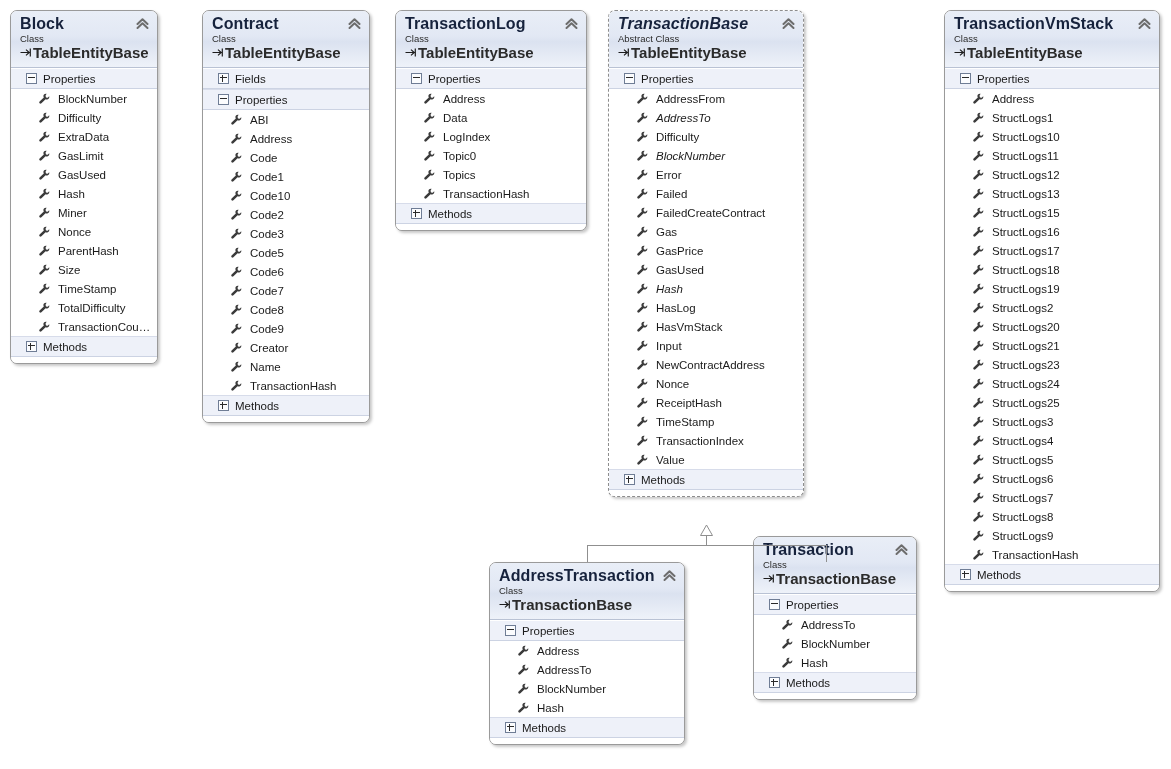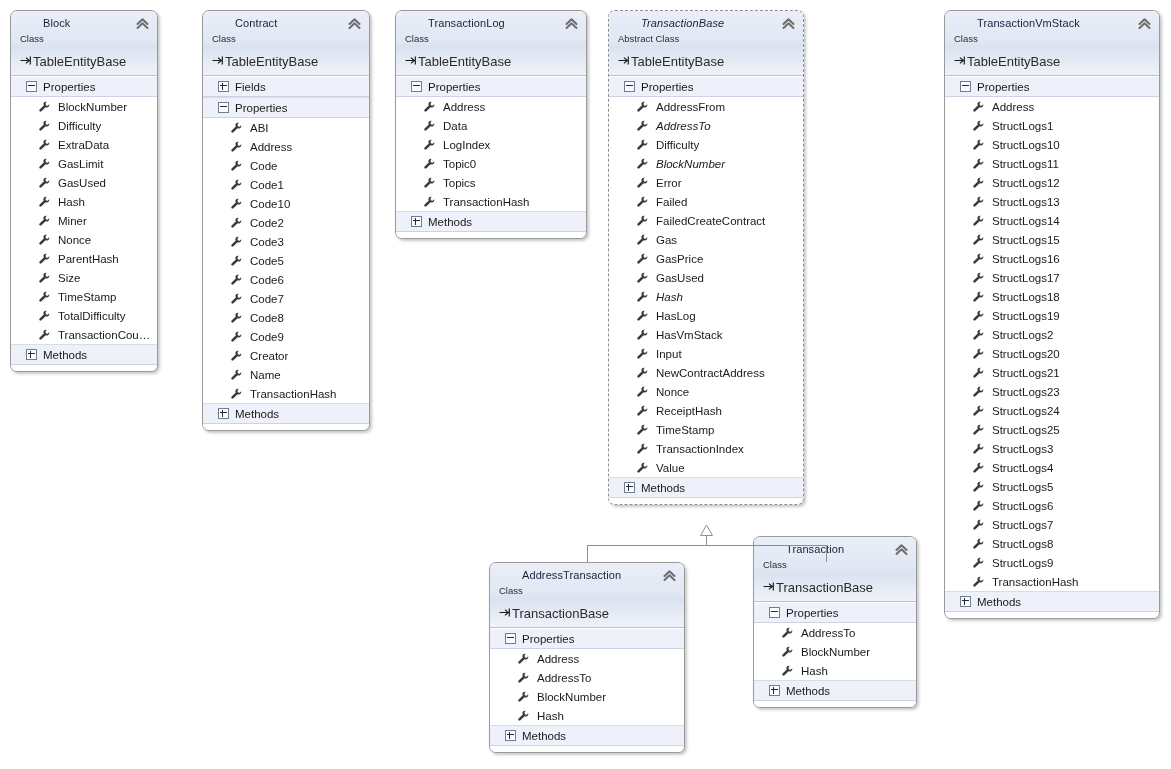--- a/index.html
+++ b/index.html
@@ -31,40 +31,40 @@
   }
 
   
   .cls-head {
     position: relative;
     padding: 5px 8px 6px 9px;
     background: linear-gradient(to bottom, #e9eef7 0%, #e2e8f4 45%, #dbe2f0 55%, #eef2f9 100%);
     border-bottom: 1px solid #b9c2d4;
   }
   .cls-name {
-    font-size: 11px;
-    font-weight: normal;
+    font-size: 16px;
+    font-weight: bold;
     color: #16223c;
     line-height: 15px;
     letter-spacing: 0.1px;
-    margin-left: 23px;
   }
   .cls.abstract .cls-name { font-style: italic; }
   .cls-kind {
     font-size: 9.5px;
     color: #2b2b2b;
     line-height: 13px;
     margin-top: 1px;
   }
   .cls-base {
-    font-size: 13px;
+    font-size: 15px;
     color: #2b2b2b;
     line-height: 14px;
-    margin-top: 10px;
+    margin-top: 1px;
     white-space: nowrap;
+    font-weight: bold;
   }
   .cls-base .arrow {
     display: inline-block;
     width: 13px;
     color: #1d1d1d;
     font-size: 11px;
   }
   .chev {
     position: absolute;
     top: 7px;
@@ -748,28 +748,20 @@
           </svg>
         </span>
         <span class="mem-label">StructLogs13</span>
       </div>
       <div class="mem">
         <span class="wrench">
           <svg width="12" height="12" viewBox="0 0 12 12">
             <path d="M8.6 0.8 C7.1 0.3 5.6 1.3 5.4 2.8 C5.3 3.4 5.5 3.9 5.8 4.4 L1.6 8.5 C1.1 9.0 1.1 9.8 1.6 10.3 C2.1 10.8 2.9 10.8 3.4 10.3 L7.6 6.2 C8.1 6.5 8.7 6.6 9.3 6.5 C10.8 6.2 11.7 4.7 11.2 3.3 L9.7 4.8 L8.0 4.4 L7.5 2.8 Z" fill="#3b3b3b"></path>
           </svg>
         </span>
-        <span class="mem-label">StructLogs14</span>
-      </div>
-      <div class="mem">
-        <span class="wrench">
-          <svg width="12" height="12" viewBox="0 0 12 12">
-            <path d="M8.6 0.8 C7.1 0.3 5.6 1.3 5.4 2.8 C5.3 3.4 5.5 3.9 5.8 4.4 L1.6 8.5 C1.1 9.0 1.1 9.8 1.6 10.3 C2.1 10.8 2.9 10.8 3.4 10.3 L7.6 6.2 C8.1 6.5 8.7 6.6 9.3 6.5 C10.8 6.2 11.7 4.7 11.2 3.3 L9.7 4.8 L8.0 4.4 L7.5 2.8 Z" fill="#3b3b3b"></path>
-          </svg>
-        </span>
         <span class="mem-label">StructLogs15</span>
       </div>
       <div class="mem">
         <span class="wrench">
           <svg width="12" height="12" viewBox="0 0 12 12">
             <path d="M8.6 0.8 C7.1 0.3 5.6 1.3 5.4 2.8 C5.3 3.4 5.5 3.9 5.8 4.4 L1.6 8.5 C1.1 9.0 1.1 9.8 1.6 10.3 C2.1 10.8 2.9 10.8 3.4 10.3 L7.6 6.2 C8.1 6.5 8.7 6.6 9.3 6.5 C10.8 6.2 11.7 4.7 11.2 3.3 L9.7 4.8 L8.0 4.4 L7.5 2.8 Z" fill="#3b3b3b"></path>
           </svg>
         </span>
         <span class="mem-label">StructLogs16</span>
       </div>

